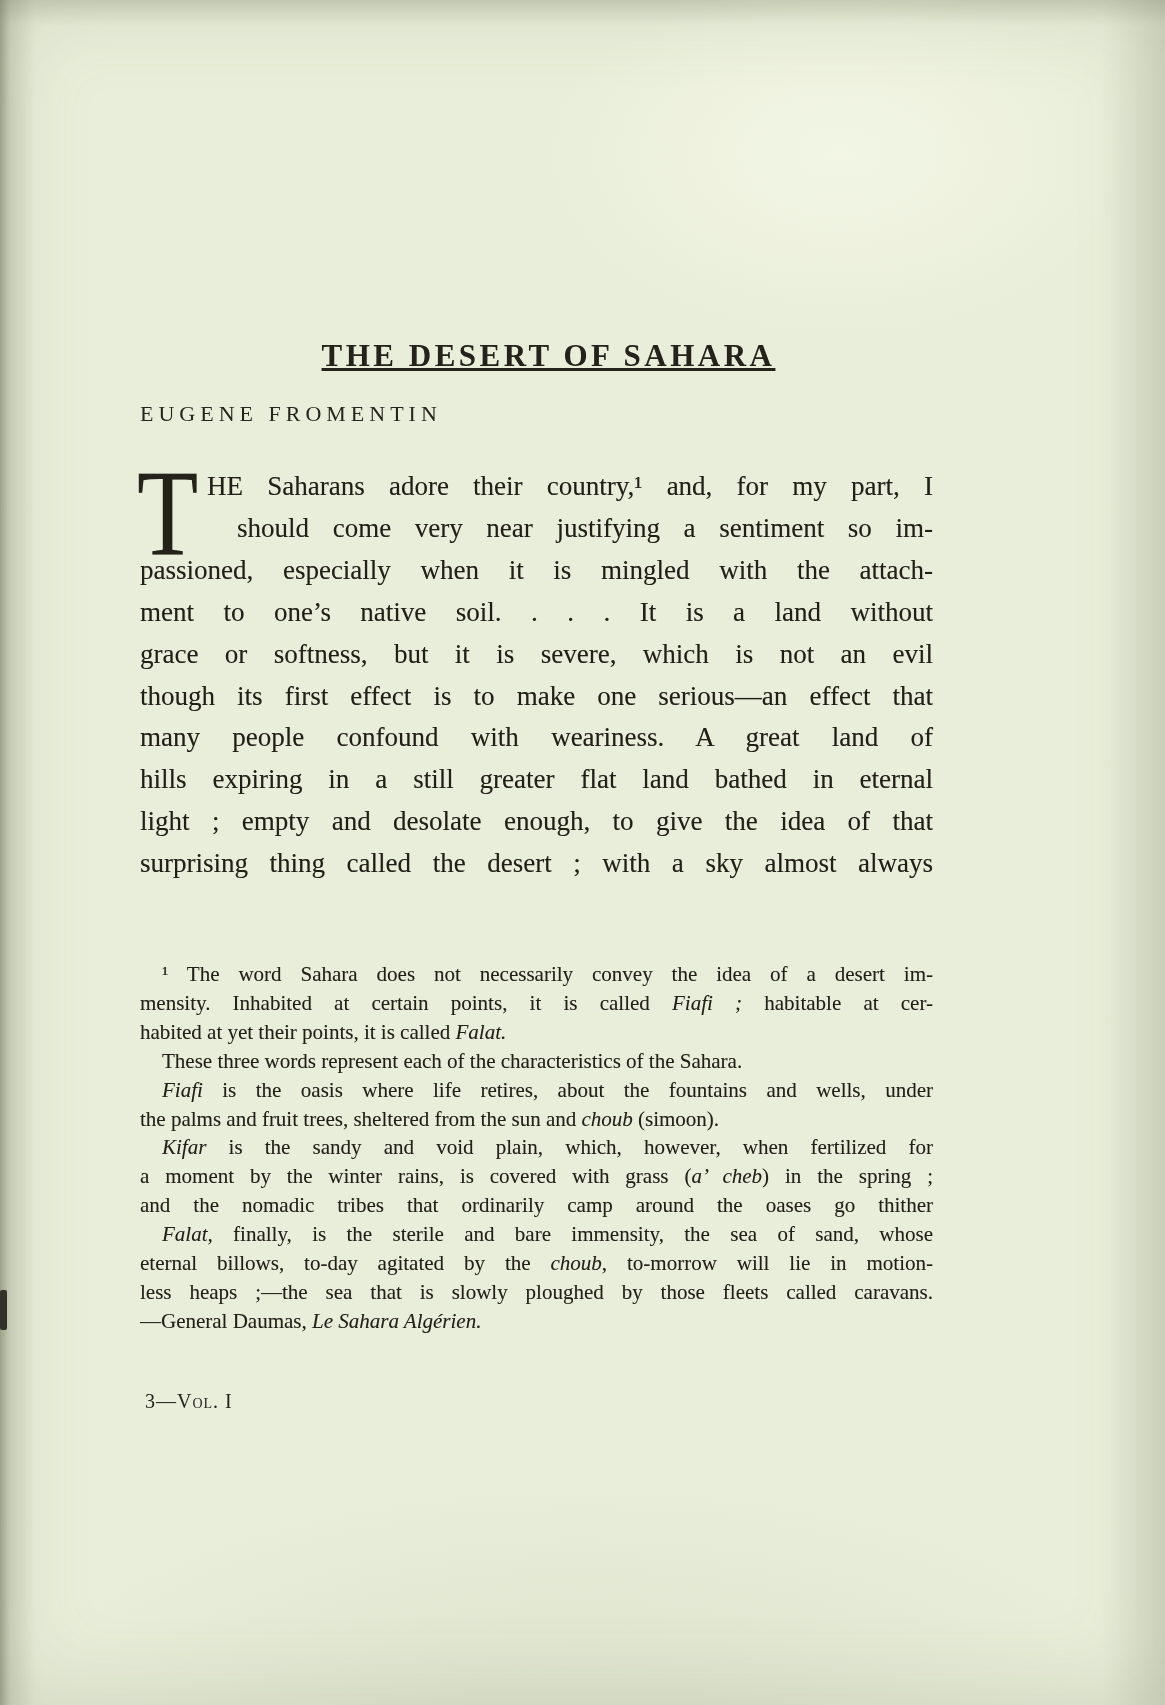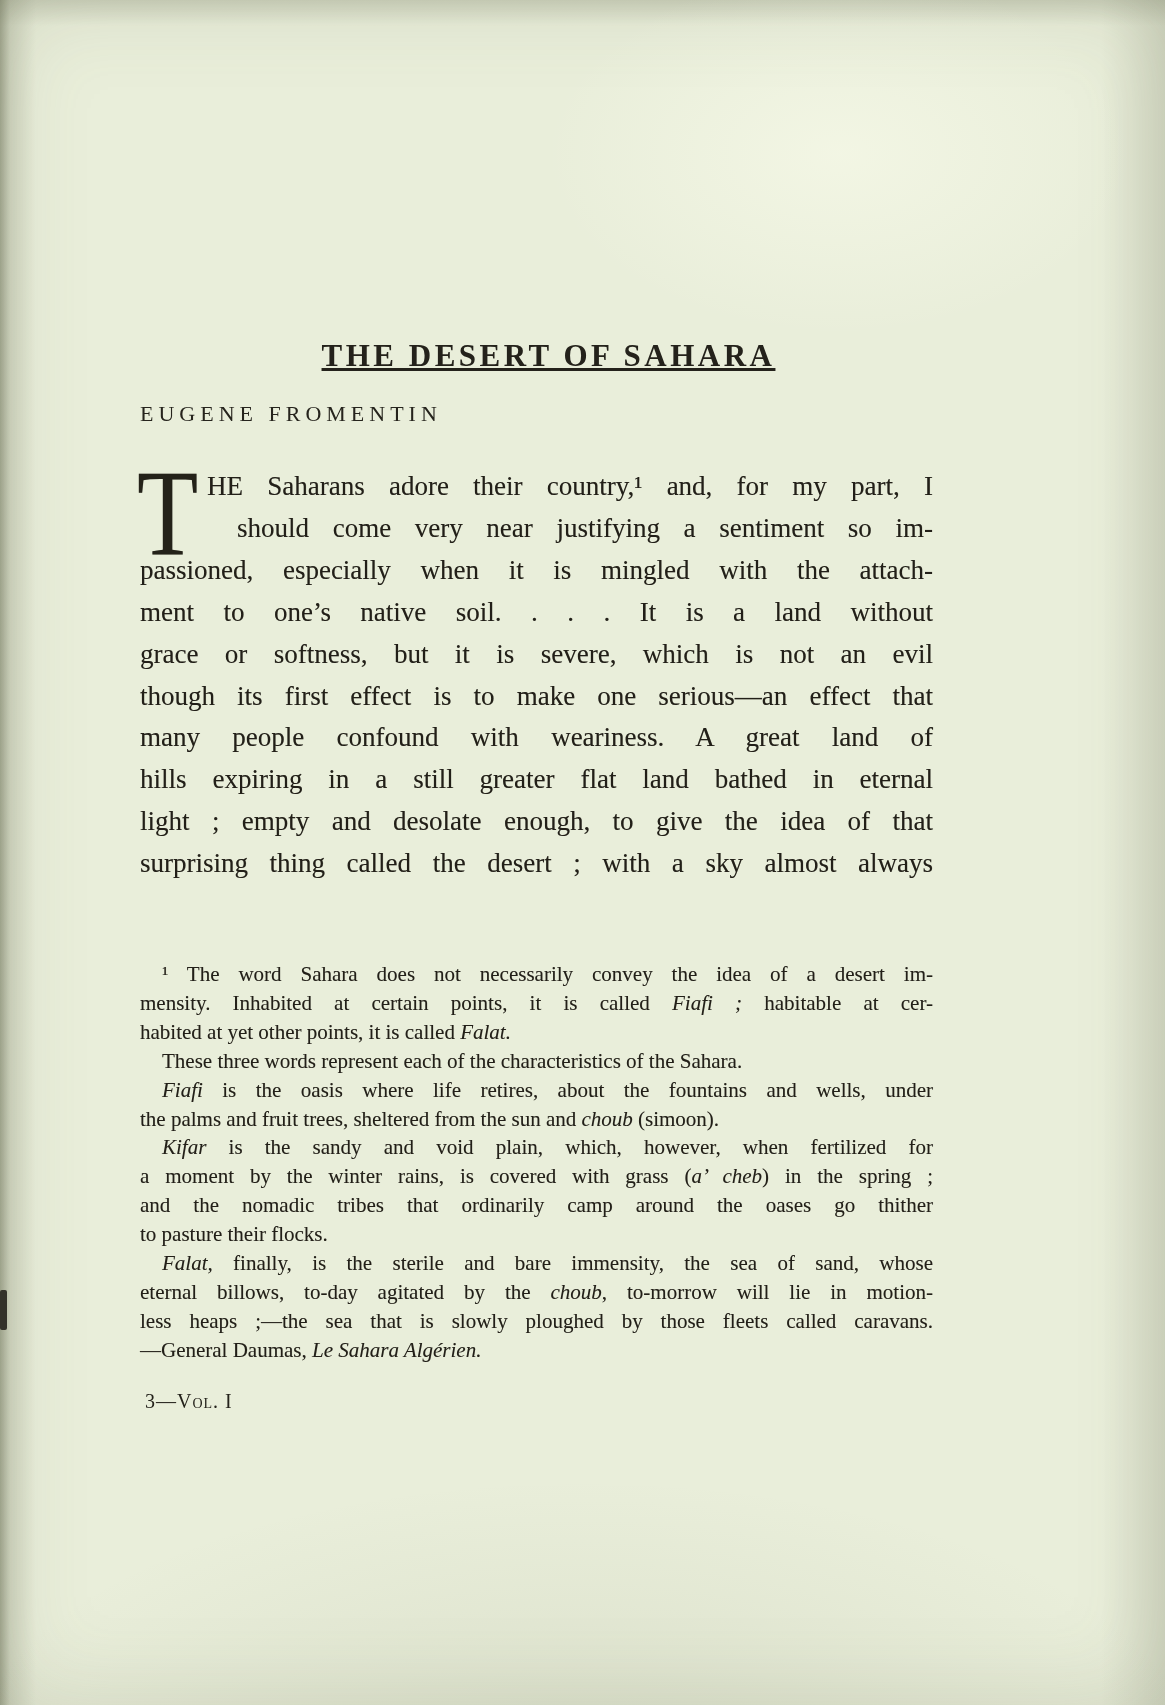--- a/index.html
+++ b/index.html
@@ -101,28 +101,27 @@
           <div class="bline">many people confound with weariness. A great land of</div>
           <div class="bline">hills expiring in a still greater flat land bathed in eternal</div>
           <div class="bline">light ; empty and desolate enough, to give the idea of that</div>
           <div class="bline">surprising thing called the desert ; with a sky almost always</div>
         </div>
     </div>
     <div class="footnote">
       <div>
           <div class="fline indent"><span>¹ The word Sahara does not necessarily convey the idea of a desert im-</span></div>
           <div class="fline"><span>mensity. Inhabited at certain points, it is called </span><em>Fiafi ;</em><span> habitable at cer-</span></div>
-          <div class="fline end"><span>habited at yet other points, it is called </span><em>Falat.</em></div>
+          <div class="fline end"><span>habited at yet their points, it is called </span><em>Falat.</em></div>
           <div class="fline indent end"><span>These three words represent each of the characteristics of the Sahara.</span></div>
           <div class="fline indent"><em>Fiafi</em><span> is the oasis where life retires, about the fountains and wells, under</span></div>
           <div class="fline end"><span>the palms and fruit trees, sheltered from the sun and </span><em>choub</em><span> (simoon).</span></div>
           <div class="fline indent"><em>Kifar</em><span> is the sandy and void plain, which, however, when fertilized for</span></div>
           <div class="fline"><span>a moment by the winter rains, is covered with grass (</span><em>a’ cheb</em><span>) in the spring ;</span></div>
           <div class="fline"><span>and the nomadic tribes that ordinarily camp around the oases go thither</span></div>
-          <div class="fline end"><span>to pasture their flocks.</span></div>
           <div class="fline indent"><em>Falat,</em><span> finally, is the sterile and bare immensity, the sea of sand, whose</span></div>
           <div class="fline"><span>eternal billows, to-day agitated by the </span><em>choub</em><span>, to-morrow will lie in motion-</span></div>
           <div class="fline"><span>less heaps ;—the sea that is slowly ploughed by those fleets called caravans.</span></div>
           <div class="fline end"><span>—General Daumas, </span><em>Le Sahara Algérien.</em></div>
         </div>
     </div>
     <div class="footer">3—Vol. I</div>
   </div>
 </div>
 

